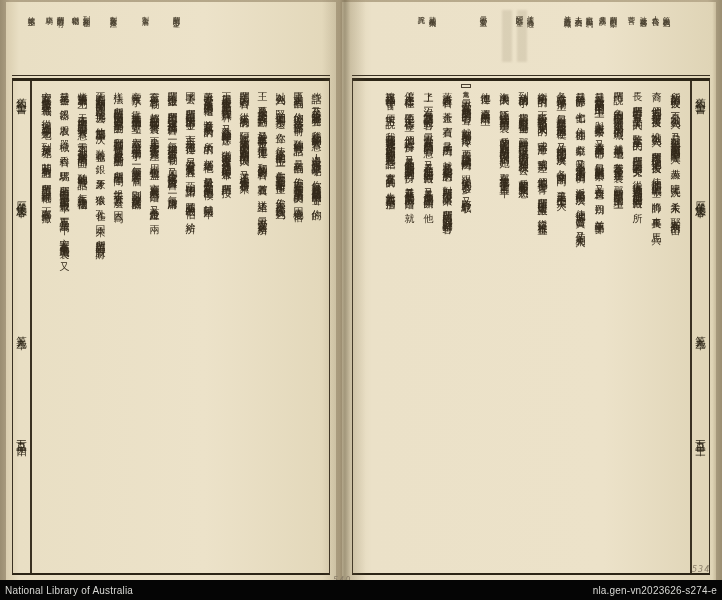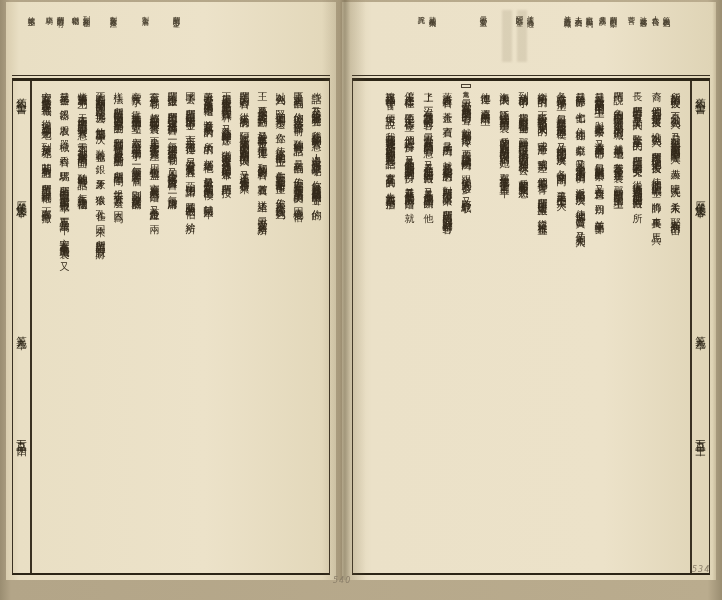--- a/index.html
+++ b/index.html
@@ -173,14 +173,18 @@
           <div class="tcol">詫異得神不守舍,便對王說,我在我國裏聽見你所作的事和你的智慧那些話,實在是眞的,先前我還不信那</div>
         </div>
     </div>
   </div>
 
   <div class="gutter"></div>
 
   <div class="pencil" style="left:333px;top:564px;">540</div>
   <div class="pencil" style="left:692px;top:553px;">534</div>
 
+  <div class="footer">
+    <span>National Library of Australia</span>
+    <span>nla.gen-vn2023626-s274-e</span>
+  </div>
 
 </div>
 
 </body></html>

